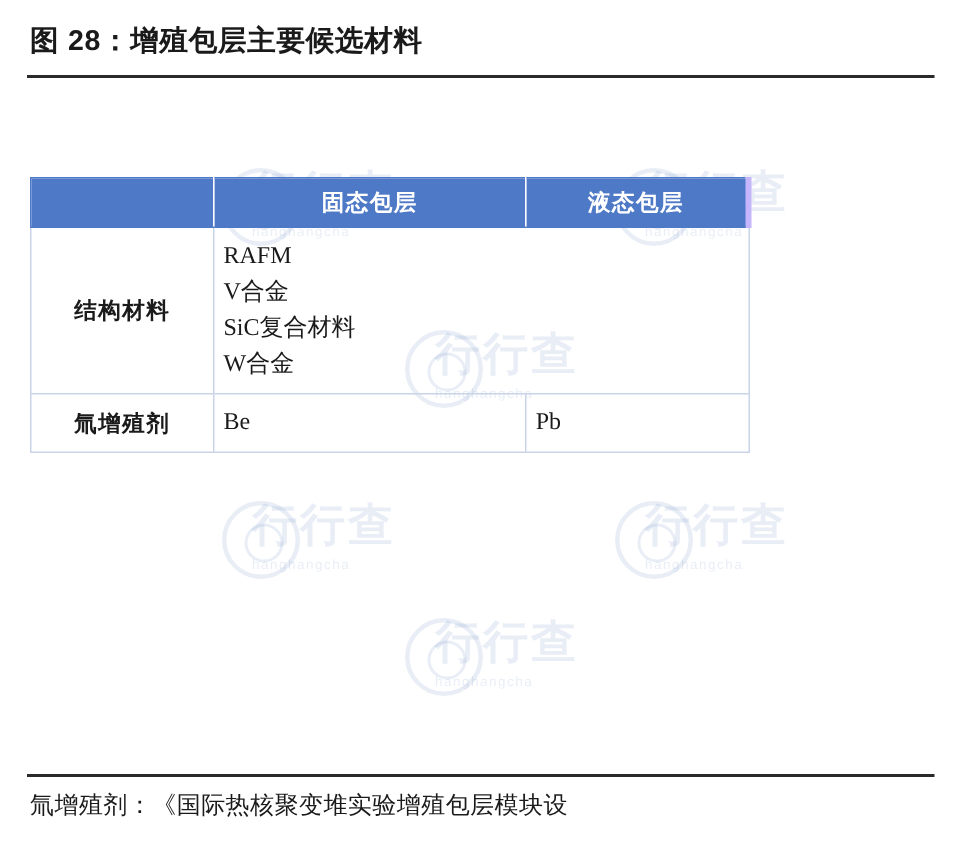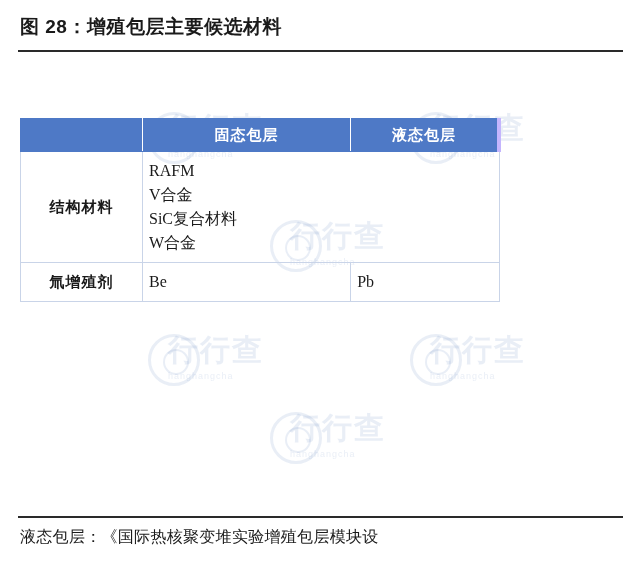--- a/index.html
+++ b/index.html
@@ -224,15 +224,15 @@
             </td>
             <td class="cell">
               <span class="ln">Pb</span>
             </td>
           </tr>
         </tbody>
     </table>
   </div>
 
   <div class="footer-rule"></div>
-  <div class="source">液态包层：《国际热核聚变堆实验增殖包层模块设</div>
+  <div class="source">氚增殖剂：《国际热核聚变堆实验增殖包层模块设</div>
 
 </div>
 
 </body></html>

